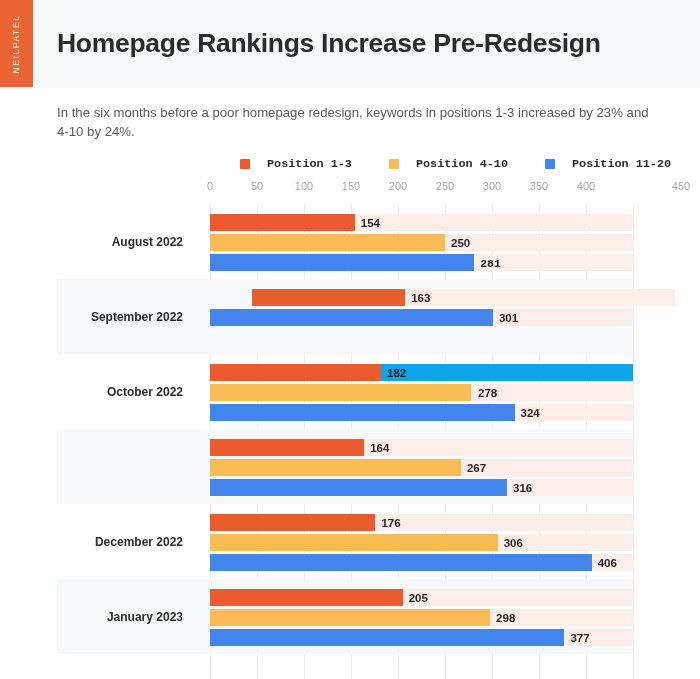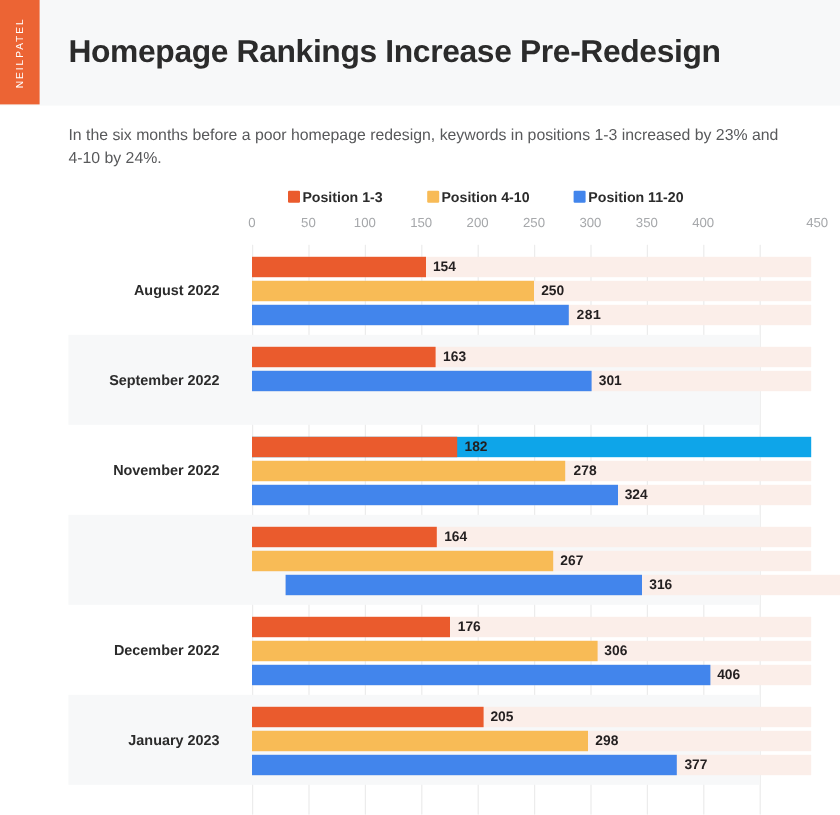--- a/index.html
+++ b/index.html
@@ -40,21 +40,21 @@
     position:absolute; left:57px; top:103px; width:600px;
     font-size:13.2px; line-height:19px;
     color:#58595b; font-weight:400;
   }
 
   
   .legend {
     position:absolute; left:240px; top:157px;
     display:flex; align-items:center; gap:37px;
   }
-  .legend-item { display:flex; align-items:center; gap:2px; }
+  .legend-item { display:flex; align-items:center; gap:17px;font-family:Liberation Mono, monospace; }
   .legend-swatch { width:10px; height:10px; border-radius:1px; display:block; }
   .legend-label { font-size:11.8px; font-weight:bold; color:#2b2b2b; white-space:nowrap; }
 
   
   .chart {
     position:absolute; left:0; top:180px; width:700px; height:499px;
   }
   .axis-labels { position:absolute; left:0; top:0; width:700px; height:18px; }
   .axis-tick {
     position:absolute; top:0;
@@ -77,21 +77,21 @@
     background:#f7f8f9;
   }
   .row-label {
     position:absolute; left:57px; top:0; width:148px; height:75px;
     display:flex; align-items:center; justify-content:flex-end;
     font-size:12px; font-weight:bold; color:#2b2b2b;
     padding-right:22px; white-space:nowrap;
   }
   .bars { position:absolute; left:210px; top:10px; }
   .bar-track {
-    position:relative; width:466px; height:17px;
+    position:relative; width:423px; height:17px;
     background:#fbeee9; margin-bottom:3px;
   }
   .bar-fill {
     position:absolute; left:0; top:0; height:17px;
   }
   .bar-value {
     position:absolute; top:50%; transform:translateY(-50%);
     font-size:11.5px; font-weight:bold; color:#231f20;
     white-space:nowrap; padding-left:6px;
   }
@@ -167,32 +167,32 @@
               <div class="bar-track" style="background: rgb(251, 238, 233);">
                 <div class="bar-fill" title="Position 11-20 August 2022: 281" style="width: 264.14px; background: rgb(66, 133, 236);"></div>
                 <span class="bar-value" style="left: 264.14px; font-family: Liberation Mono, monospace;">281</span>
               </div>
             </div>
           </div>
           <div class="row alt">
             <div class="row-bg"></div>
             <div class="row-label">September 2022</div>
             <div class="bars">
-              <div class="bar-track" style="background: rgb(251, 238, 233);">
+              <div class="bar-track" style="background: rgb(251, 238, 233); margin-left: 42px;">
                 <div class="bar-fill" title="Position 1-3 September 2022: 163" style="width: 153.22px; background: rgb(234, 91, 45);"></div>
                 <span class="bar-value" style="left: 153.22px;">163</span>
               </div>
               <div class="bar-track" style="background: rgb(251, 238, 233);">
                 <div class="bar-fill" title="Position 11-20 September 2022: 301" style="width: 282.94px; background: rgb(66, 133, 236);"></div>
                 <span class="bar-value" style="left: 282.94px;">301</span>
               </div>
             </div>
           </div>
           <div class="row">
-            <div class="row-label">November 2022</div>
+            <div class="row-label">October 2022</div>
             <div class="bars">
               <div class="bar-track" style="background: #0ea5e9;">
                 <div class="bar-fill" title="Position 1-3 October 2022: 182" style="width: 171.08px; background: rgb(234, 91, 45);"></div>
                 <span class="bar-value" style="left: 171.08px;">182</span>
               </div>
               <div class="bar-track" style="background: rgb(251, 238, 233);">
                 <div class="bar-fill" title="Position 4-10 October 2022: 278" style="width: 261.32px; background: rgb(248, 187, 86);"></div>
                 <span class="bar-value" style="left: 262px;">278</span>
               </div>
               <div class="bar-track" style="background: rgb(251, 238, 233);">
@@ -205,21 +205,21 @@
             <div class="row-bg"></div>
             <div class="bars">
               <div class="bar-track" style="background: rgb(251, 238, 233);">
                 <div class="bar-fill" title="Position 1-3 November 2022: 164" style="width: 154.16px; background: rgb(234, 91, 45);"></div>
                 <span class="bar-value" style="left: 154.16px;">164</span>
               </div>
               <div class="bar-track" style="background: rgb(251, 238, 233);">
                 <div class="bar-fill" title="Position 4-10 November 2022: 267" style="width: 250.98px; background: rgb(248, 187, 86);"></div>
                 <span class="bar-value" style="left: 250.98px;">267</span>
               </div>
-              <div class="bar-track" style="background: rgb(251, 238, 233); margin-left: 28px;">
+              <div class="bar-track" style="background: rgb(251, 238, 233);">
                 <div class="bar-fill" title="Position 11-20 November 2022: 316" style="width: 297.04px; background: rgb(66, 133, 236);"></div>
                 <span class="bar-value" style="left: 297.04px;">316</span>
               </div>
             </div>
           </div>
           <div class="row">
             <div class="row-label">December 2022</div>
             <div class="bars">
               <div class="bar-track" style="background: rgb(251, 238, 233);">
                 <div class="bar-fill" title="Position 1-3 December 2022: 176" style="width: 165.44px; background: rgb(234, 91, 45);"></div>

